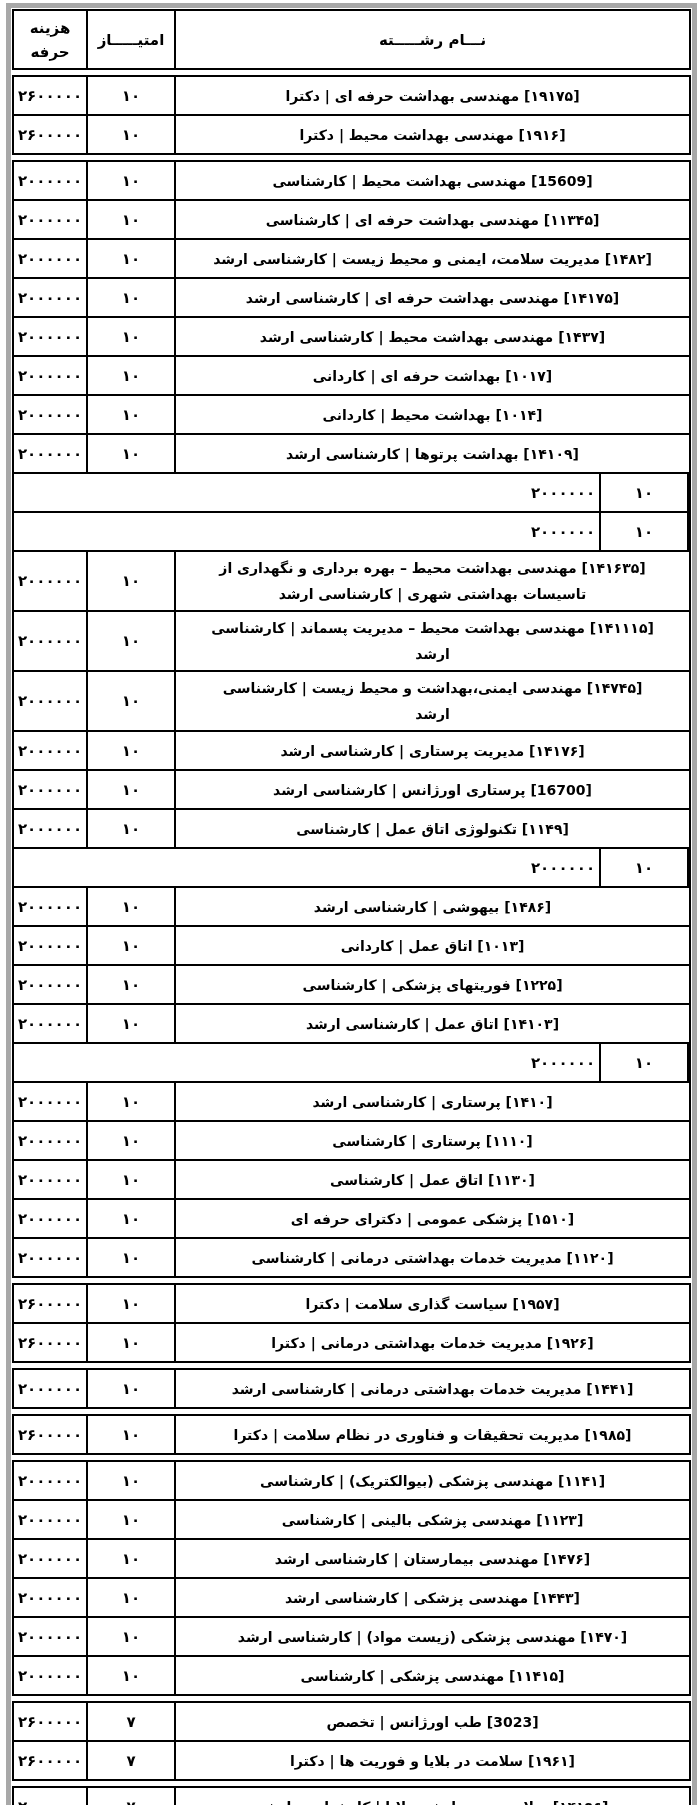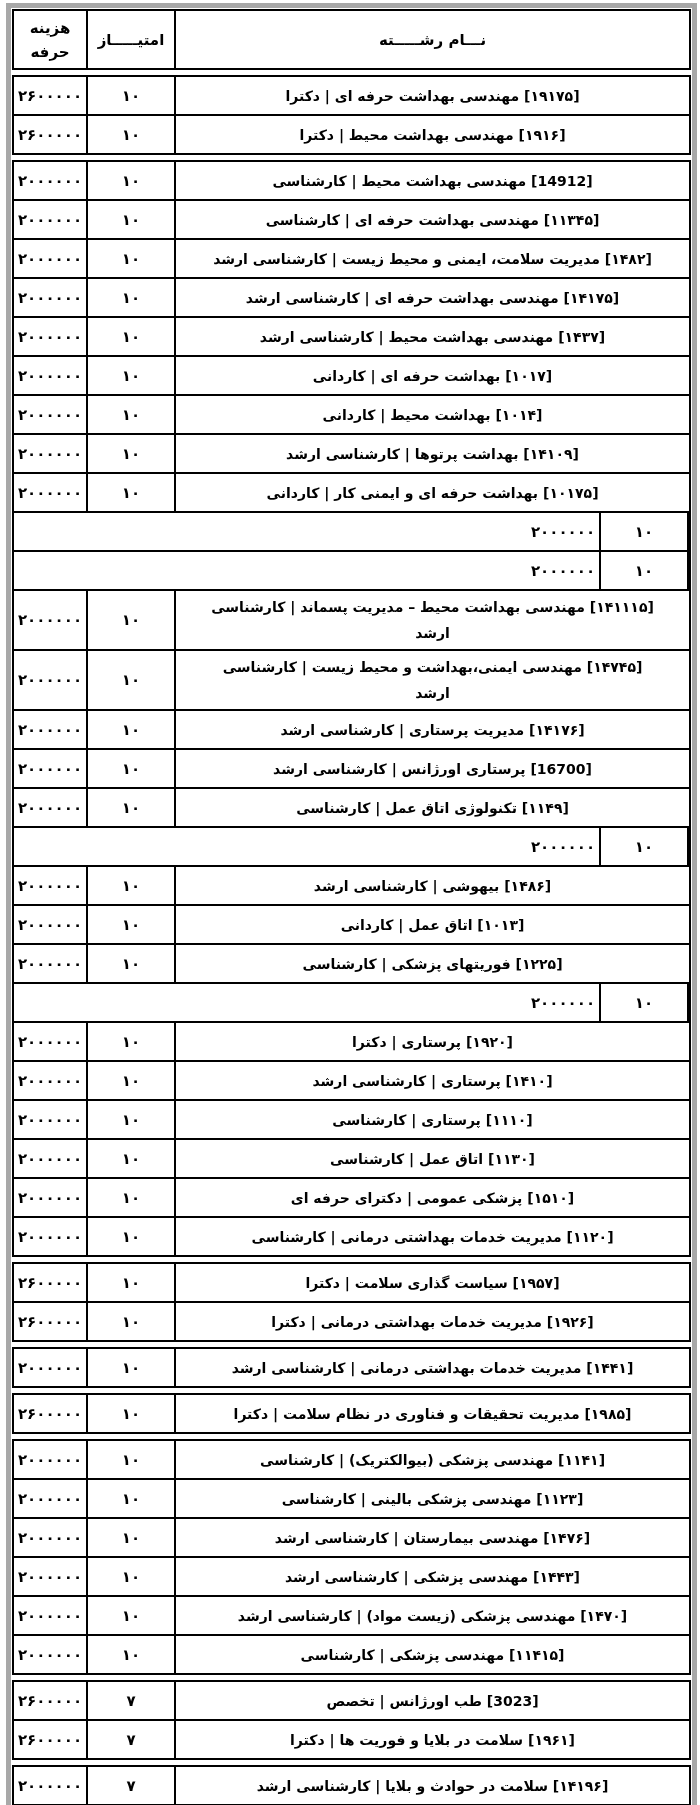--- a/index.html
+++ b/index.html
@@ -52,21 +52,21 @@
           <div class="cell c-cost">۲۶۰۰۰۰۰</div>
         </div>
         <div class="row">
           <div class="cell c-name">[۱۹۱۶] مهندسی بهداشت محیط | دکترا</div>
           <div class="cell c-score">۱۰</div>
           <div class="cell c-cost">۲۶۰۰۰۰۰</div>
         </div>
       </div>
       <div class="tbl">
         <div class="row">
-          <div class="cell c-name">[14912] مهندسی بهداشت محیط | کارشناسی</div>
+          <div class="cell c-name">[15609] مهندسی بهداشت محیط | کارشناسی</div>
           <div class="cell c-score">۱۰</div>
           <div class="cell c-cost">۲۰۰۰۰۰۰</div>
         </div>
         <div class="row">
           <div class="cell c-name">[۱۱۳۴۵] مهندسی بهداشت حرفه ای | کارشناسی</div>
           <div class="cell c-score">۱۰</div>
           <div class="cell c-cost">۲۰۰۰۰۰۰</div>
         </div>
         <div class="row">
           <div class="cell c-name">[۱۴۸۲] مدیریت سلامت، ایمنی و محیط زیست | کارشناسی ارشد</div>
@@ -92,29 +92,29 @@
           <div class="cell c-name">[۱۰۱۴] بهداشت محیط | کاردانی</div>
           <div class="cell c-score">۱۰</div>
           <div class="cell c-cost">۲۰۰۰۰۰۰</div>
         </div>
         <div class="row">
           <div class="cell c-name">[۱۴۱۰۹] بهداشت پرتوها | کارشناسی ارشد</div>
           <div class="cell c-score">۱۰</div>
           <div class="cell c-cost">۲۰۰۰۰۰۰</div>
         </div>
         <div class="row">
-          <div class="cell c-name">[۱۰۱۷۵] بهداشت حرفه ای و ایمنی کار | کاردانی</div>
-          <div class="cell c-score">۱۰</div>
-          <div class="cell c-cost">۲۰۰۰۰۰۰</div>
-        </div>
-        <div class="row">
-          <div class="cell c-score">۱۰</div>
-          <div class="cell c-cost">۲۰۰۰۰۰۰</div>
-        </div>
-        <div class="row">
+          <div class="cell c-score">۱۰</div>
+          <div class="cell c-cost">۲۰۰۰۰۰۰</div>
+        </div>
+        <div class="row">
+          <div class="cell c-score">۱۰</div>
+          <div class="cell c-cost">۲۰۰۰۰۰۰</div>
+        </div>
+        <div class="row">
+          <div class="cell c-name">[۱۴۱۶۳۵] مهندسی بهداشت محیط – بهره برداری و نگهداری از تاسیسات بهداشتی شهری | کارشناسی ارشد</div>
           <div class="cell c-score">۱۰</div>
           <div class="cell c-cost">۲۰۰۰۰۰۰</div>
         </div>
         <div class="row">
           <div class="cell c-name">[۱۴۱۱۱۵] مهندسی بهداشت محیط – مدیریت پسماند | کارشناسی ارشد</div>
           <div class="cell c-score">۱۰</div>
           <div class="cell c-cost">۲۰۰۰۰۰۰</div>
         </div>
         <div class="row">
           <div class="cell c-name">[۱۴۷۴۵] مهندسی ایمنی،بهداشت و محیط زیست | کارشناسی ارشد</div>
@@ -149,25 +149,25 @@
           <div class="cell c-name">[۱۰۱۳] اتاق عمل | کاردانی</div>
           <div class="cell c-score">۱۰</div>
           <div class="cell c-cost">۲۰۰۰۰۰۰</div>
         </div>
         <div class="row">
           <div class="cell c-name">[۱۲۲۵] فوریتهای پزشکی | کارشناسی</div>
           <div class="cell c-score">۱۰</div>
           <div class="cell c-cost">۲۰۰۰۰۰۰</div>
         </div>
         <div class="row">
-          <div class="cell c-score">۱۰</div>
-          <div class="cell c-cost">۲۰۰۰۰۰۰</div>
-        </div>
-        <div class="row">
-          <div class="cell c-name">[۱۹۲۰] پرستاری | دکترا</div>
+          <div class="cell c-name">[۱۴۱۰۳] اتاق عمل | کارشناسی ارشد</div>
+          <div class="cell c-score">۱۰</div>
+          <div class="cell c-cost">۲۰۰۰۰۰۰</div>
+        </div>
+        <div class="row">
           <div class="cell c-score">۱۰</div>
           <div class="cell c-cost">۲۰۰۰۰۰۰</div>
         </div>
         <div class="row">
           <div class="cell c-name">[۱۴۱۰] پرستاری | کارشناسی ارشد</div>
           <div class="cell c-score">۱۰</div>
           <div class="cell c-cost">۲۰۰۰۰۰۰</div>
         </div>
         <div class="row">
           <div class="cell c-name">[۱۱۱۰] پرستاری | کارشناسی</div>

